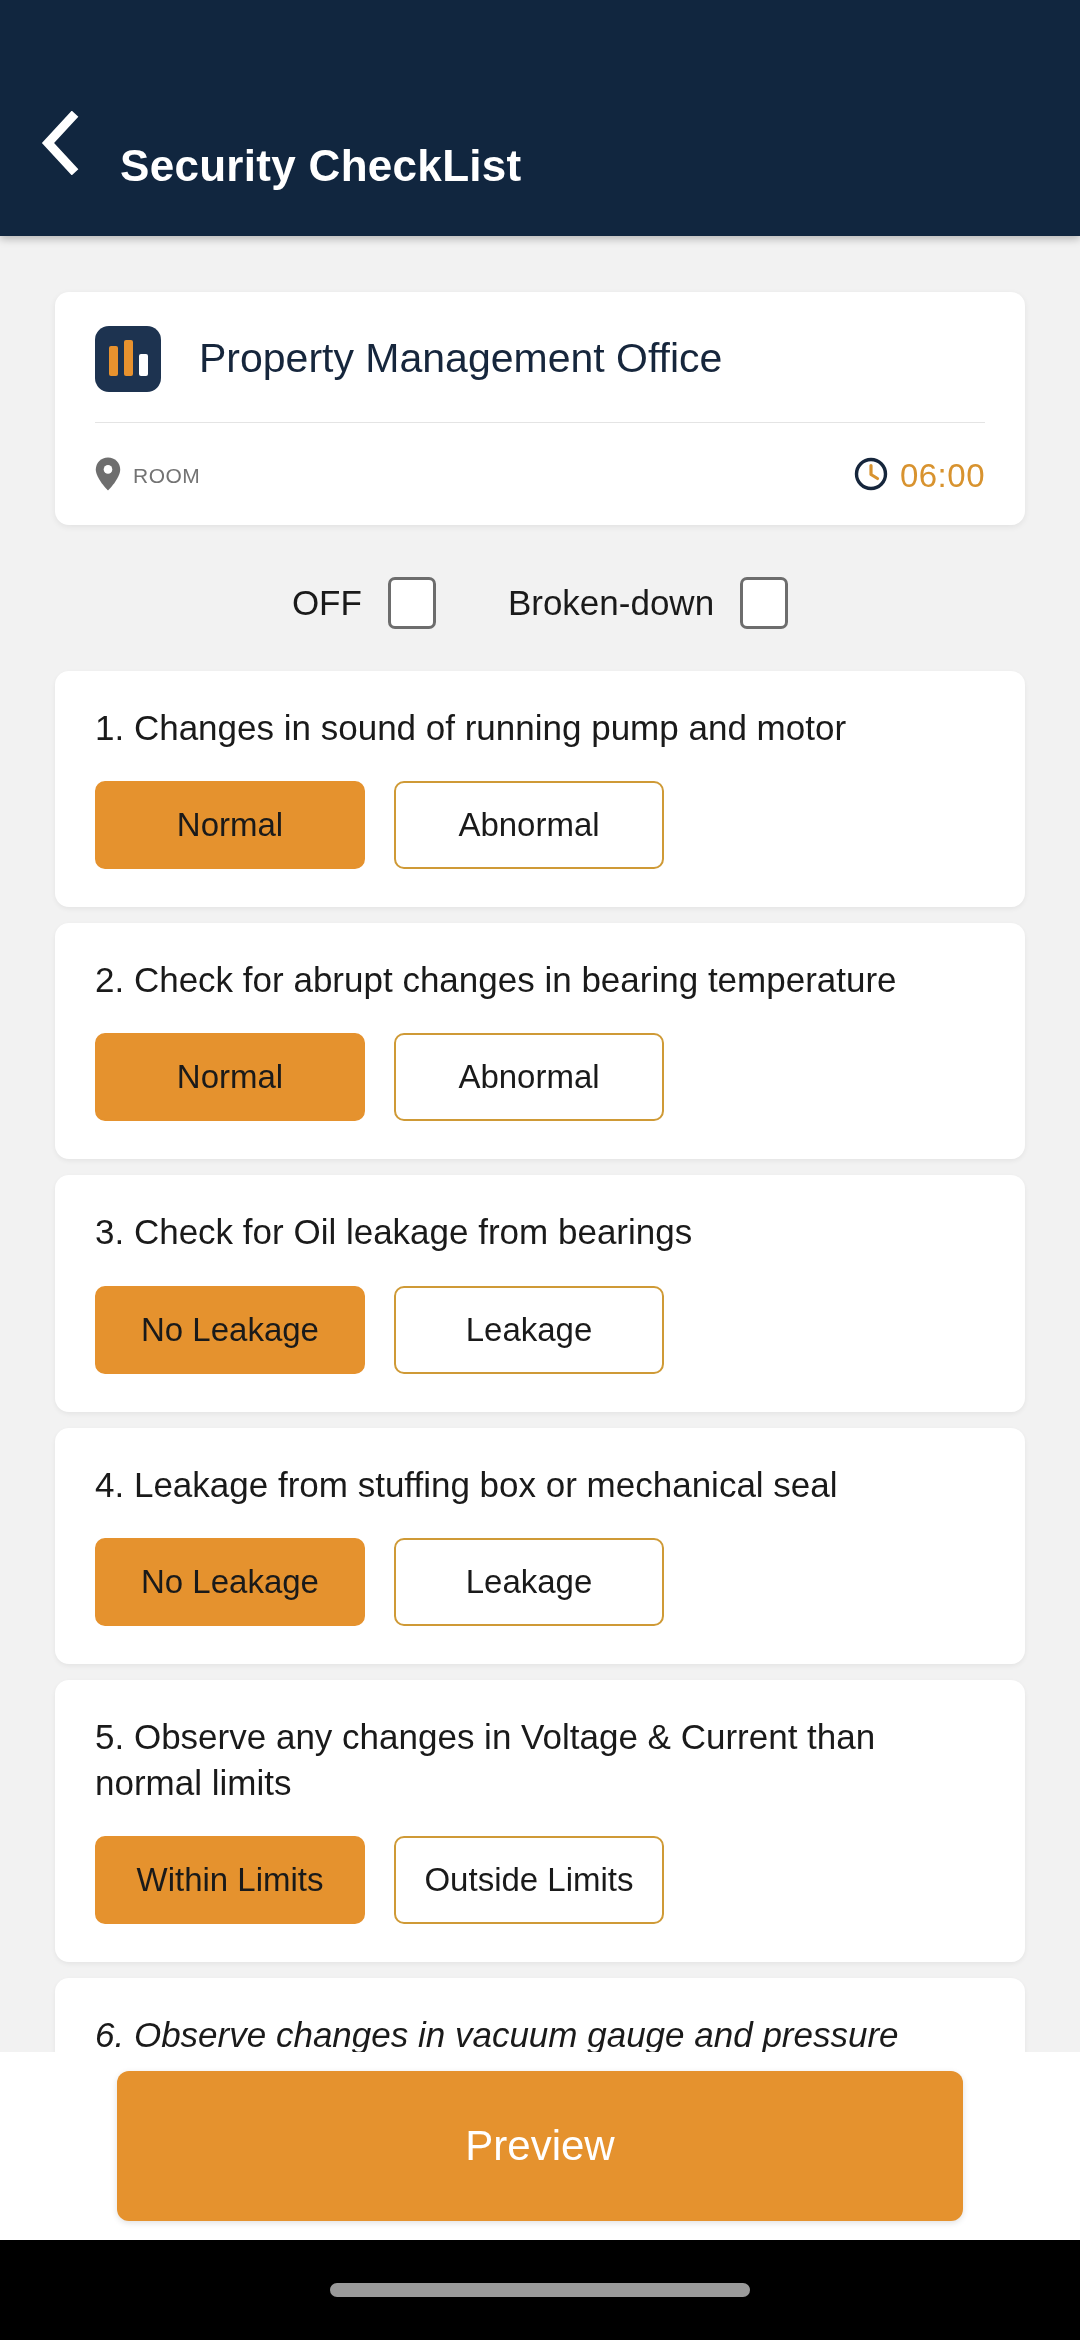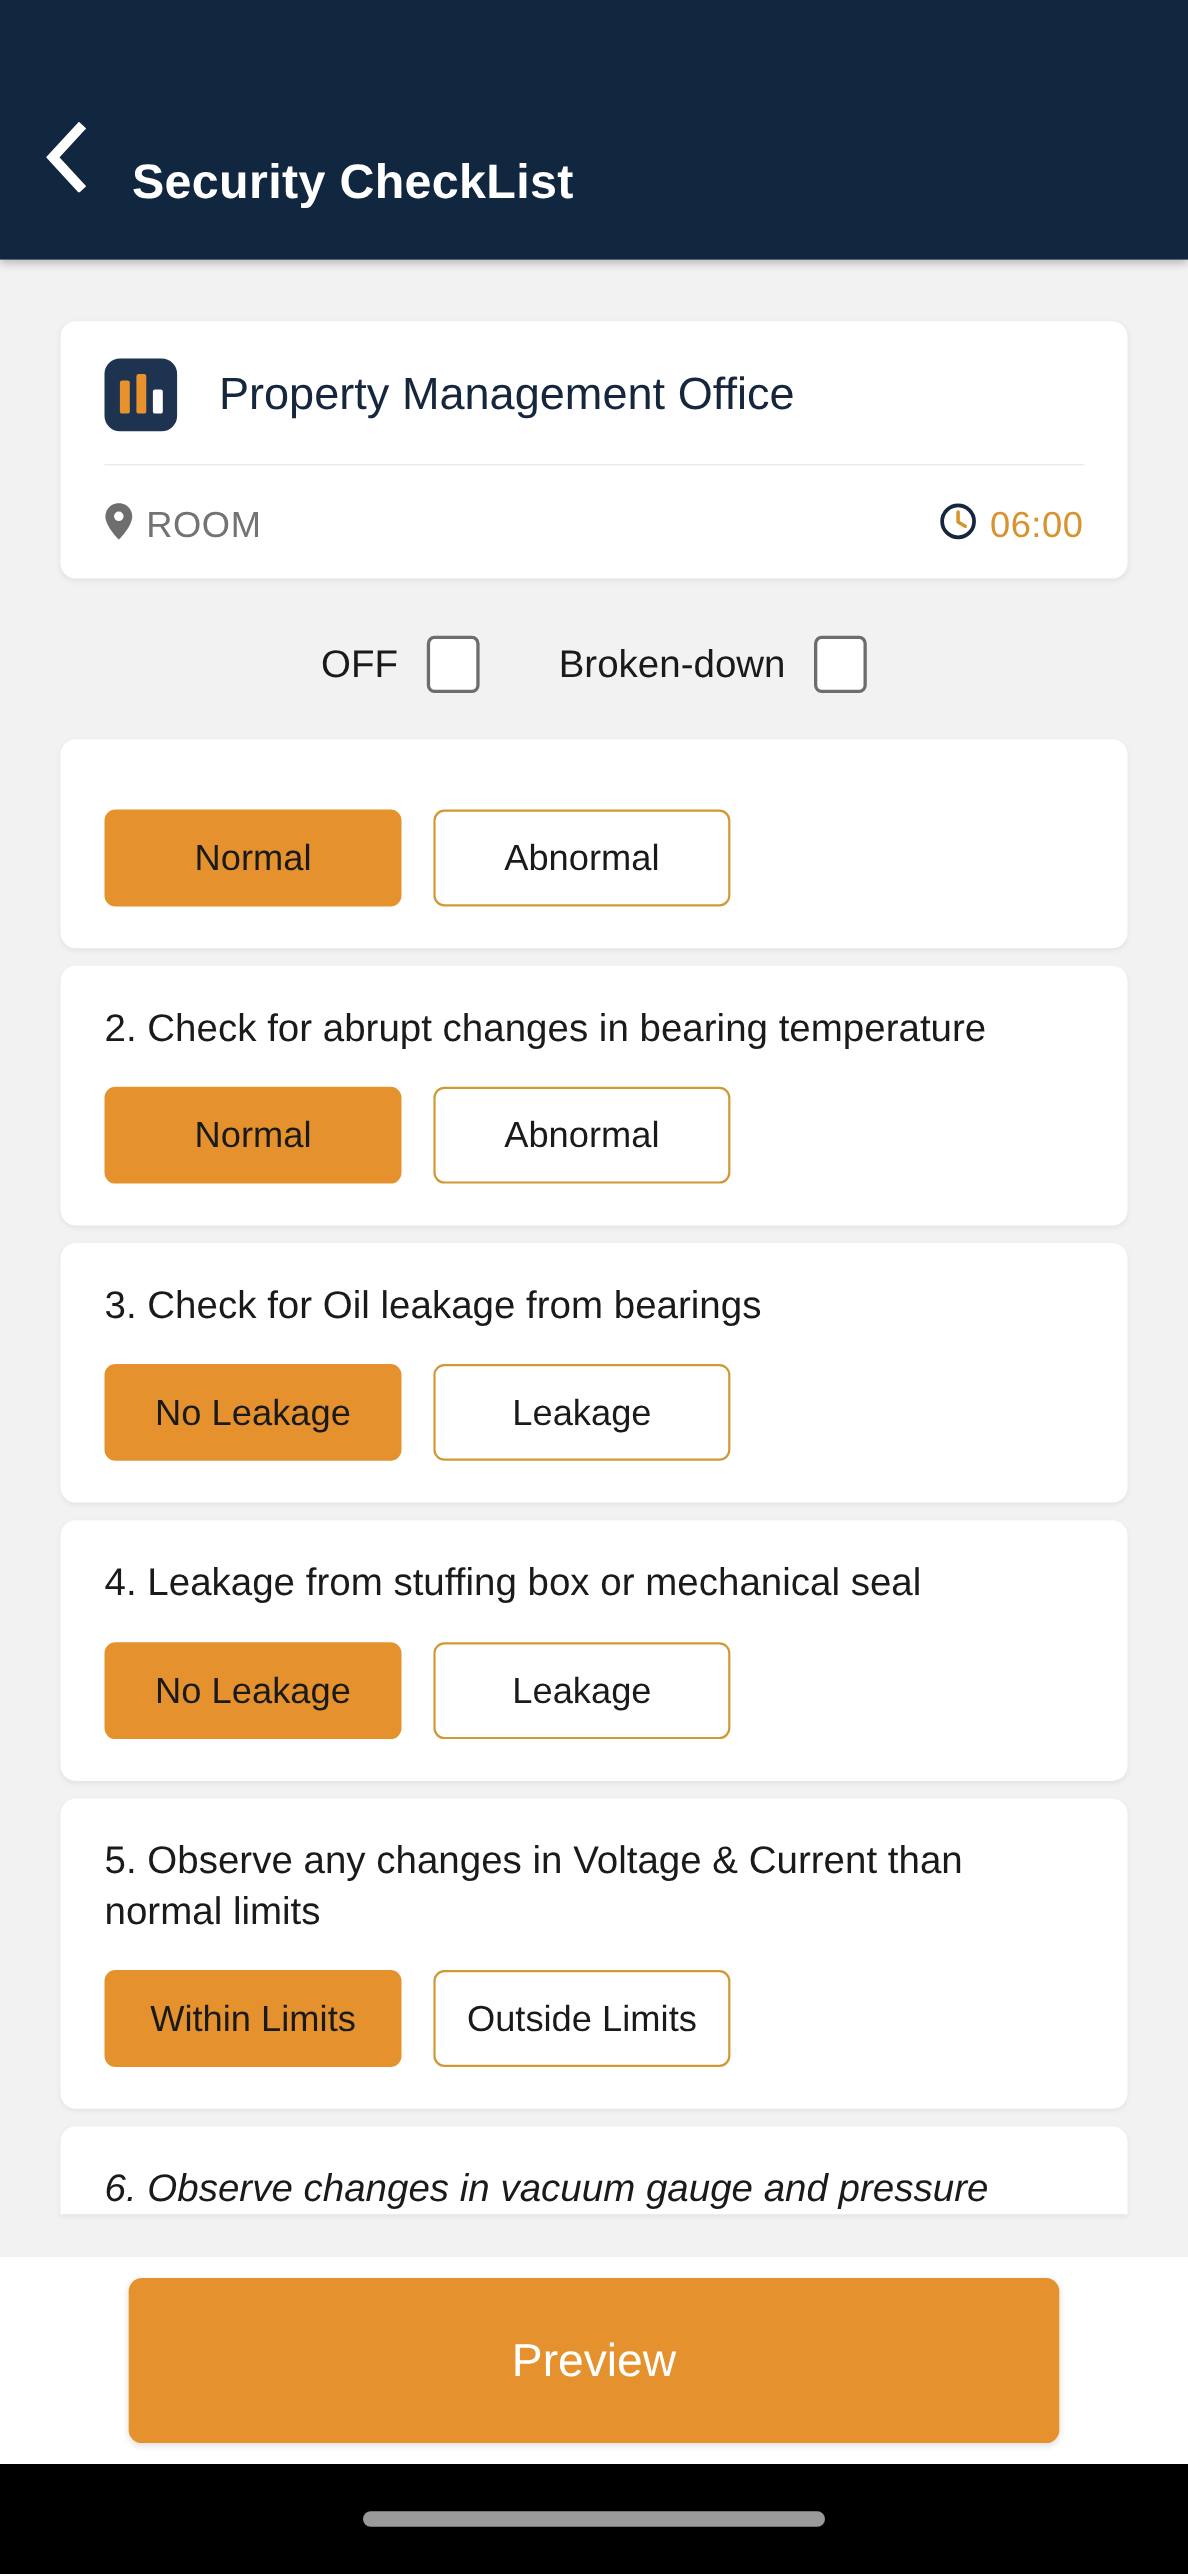--- a/index.html
+++ b/index.html
@@ -102,21 +102,21 @@
     align-items: center;
     justify-content: space-between;
     margin-top: 34px;
   }
   .meta-left, .meta-right {
     display: flex;
     align-items: center;
     gap: 12px;
   }
   .meta-text-room {
-    font-size: 33px;
+    font-size: 21px;
     color: #737373;
     letter-spacing: 0.5px;
   }
   .meta-text-time {
     font-size: 33px;
     color: #d8932f;
     letter-spacing: 0.5px;
   }
 
   
@@ -289,20 +289,21 @@
   <div class="status-row">
     <span class="status-label">OFF</span>
     <span class="status-box"></span>
     <span class="status-gap"></span>
     <span class="status-label">Broken-down</span>
     <span class="status-box"></span>
   </div>
 
   <div class="q-list" id="question-list">
       <div class="q-card">
+        <div class="q-text">1. Changes in sound of running pump and motor</div>
         <div class="q-opts">
           <div class="opt selected">Normal</div>
           <div class="opt unselected">Abnormal</div>
         </div>
       </div>
       <div class="q-card">
         <div class="q-text">2. Check for abrupt changes in bearing temperature</div>
         <div class="q-opts">
           <div class="opt selected">Normal</div>
           <div class="opt unselected">Abnormal</div>

